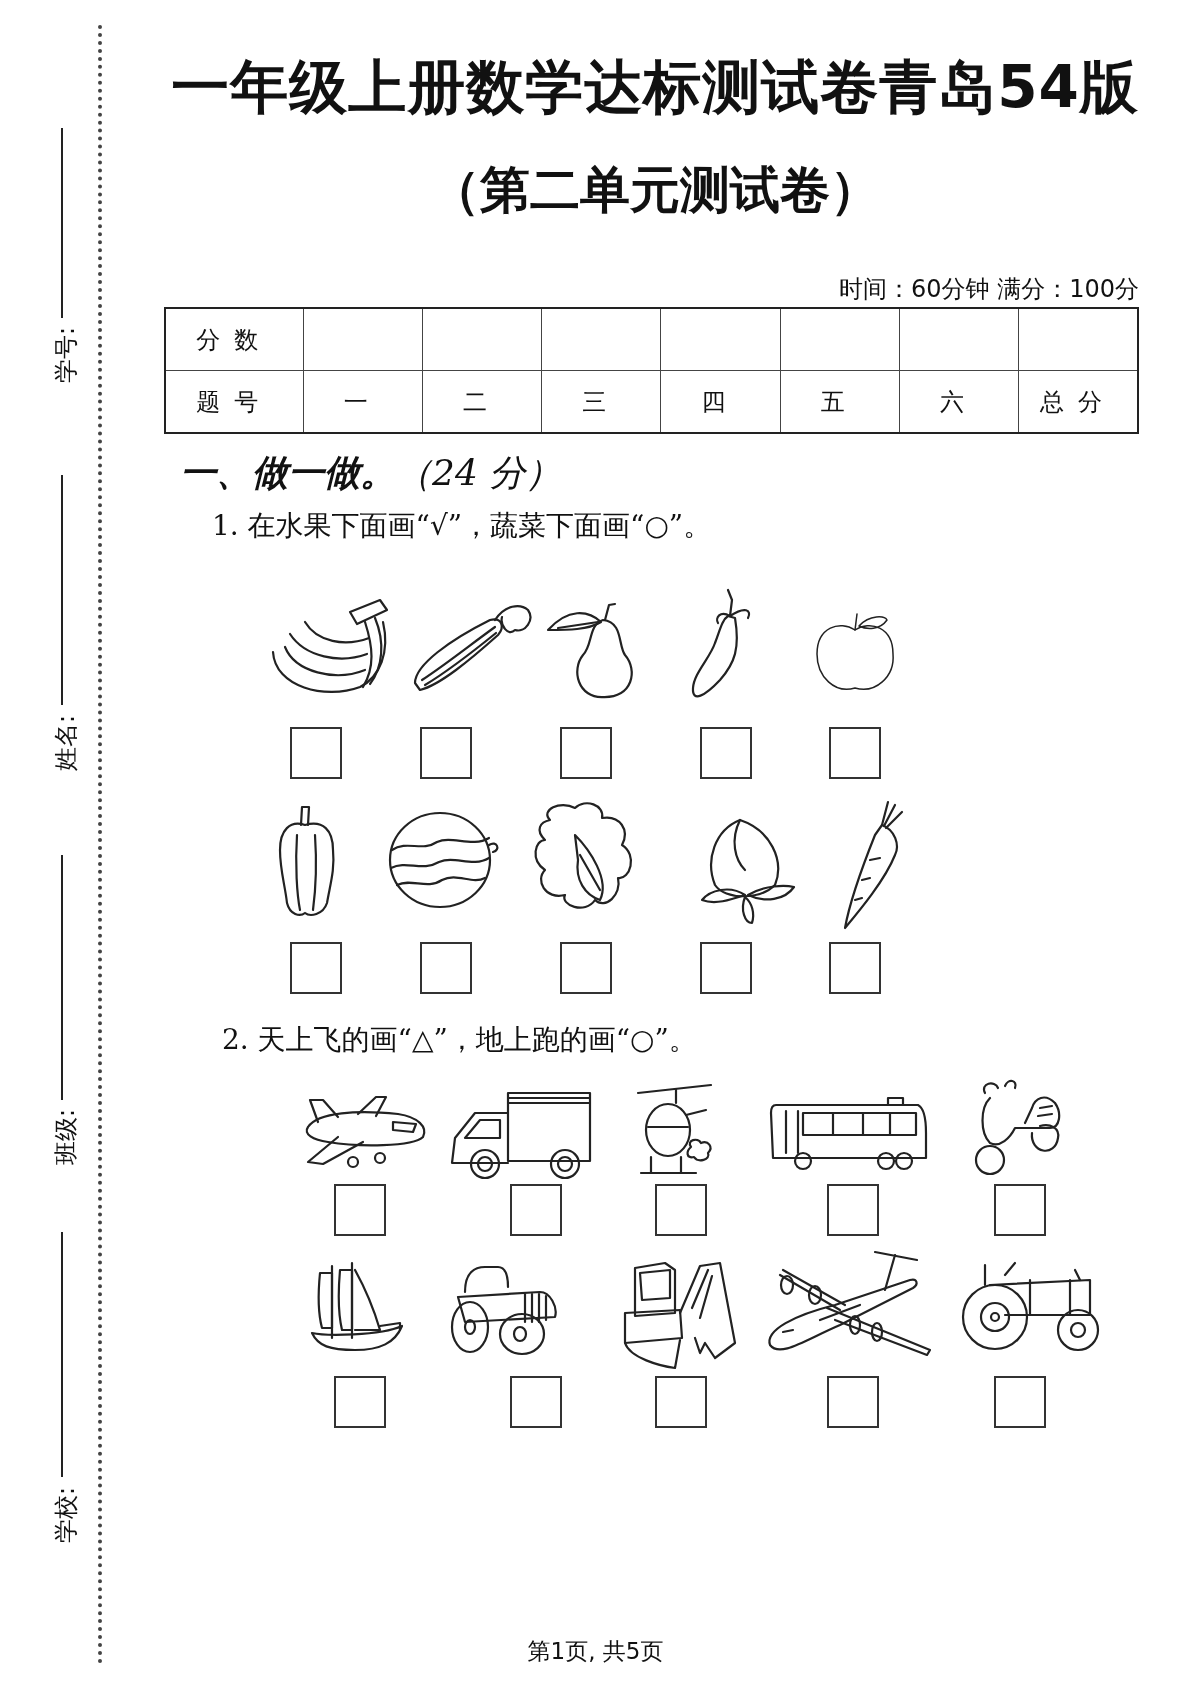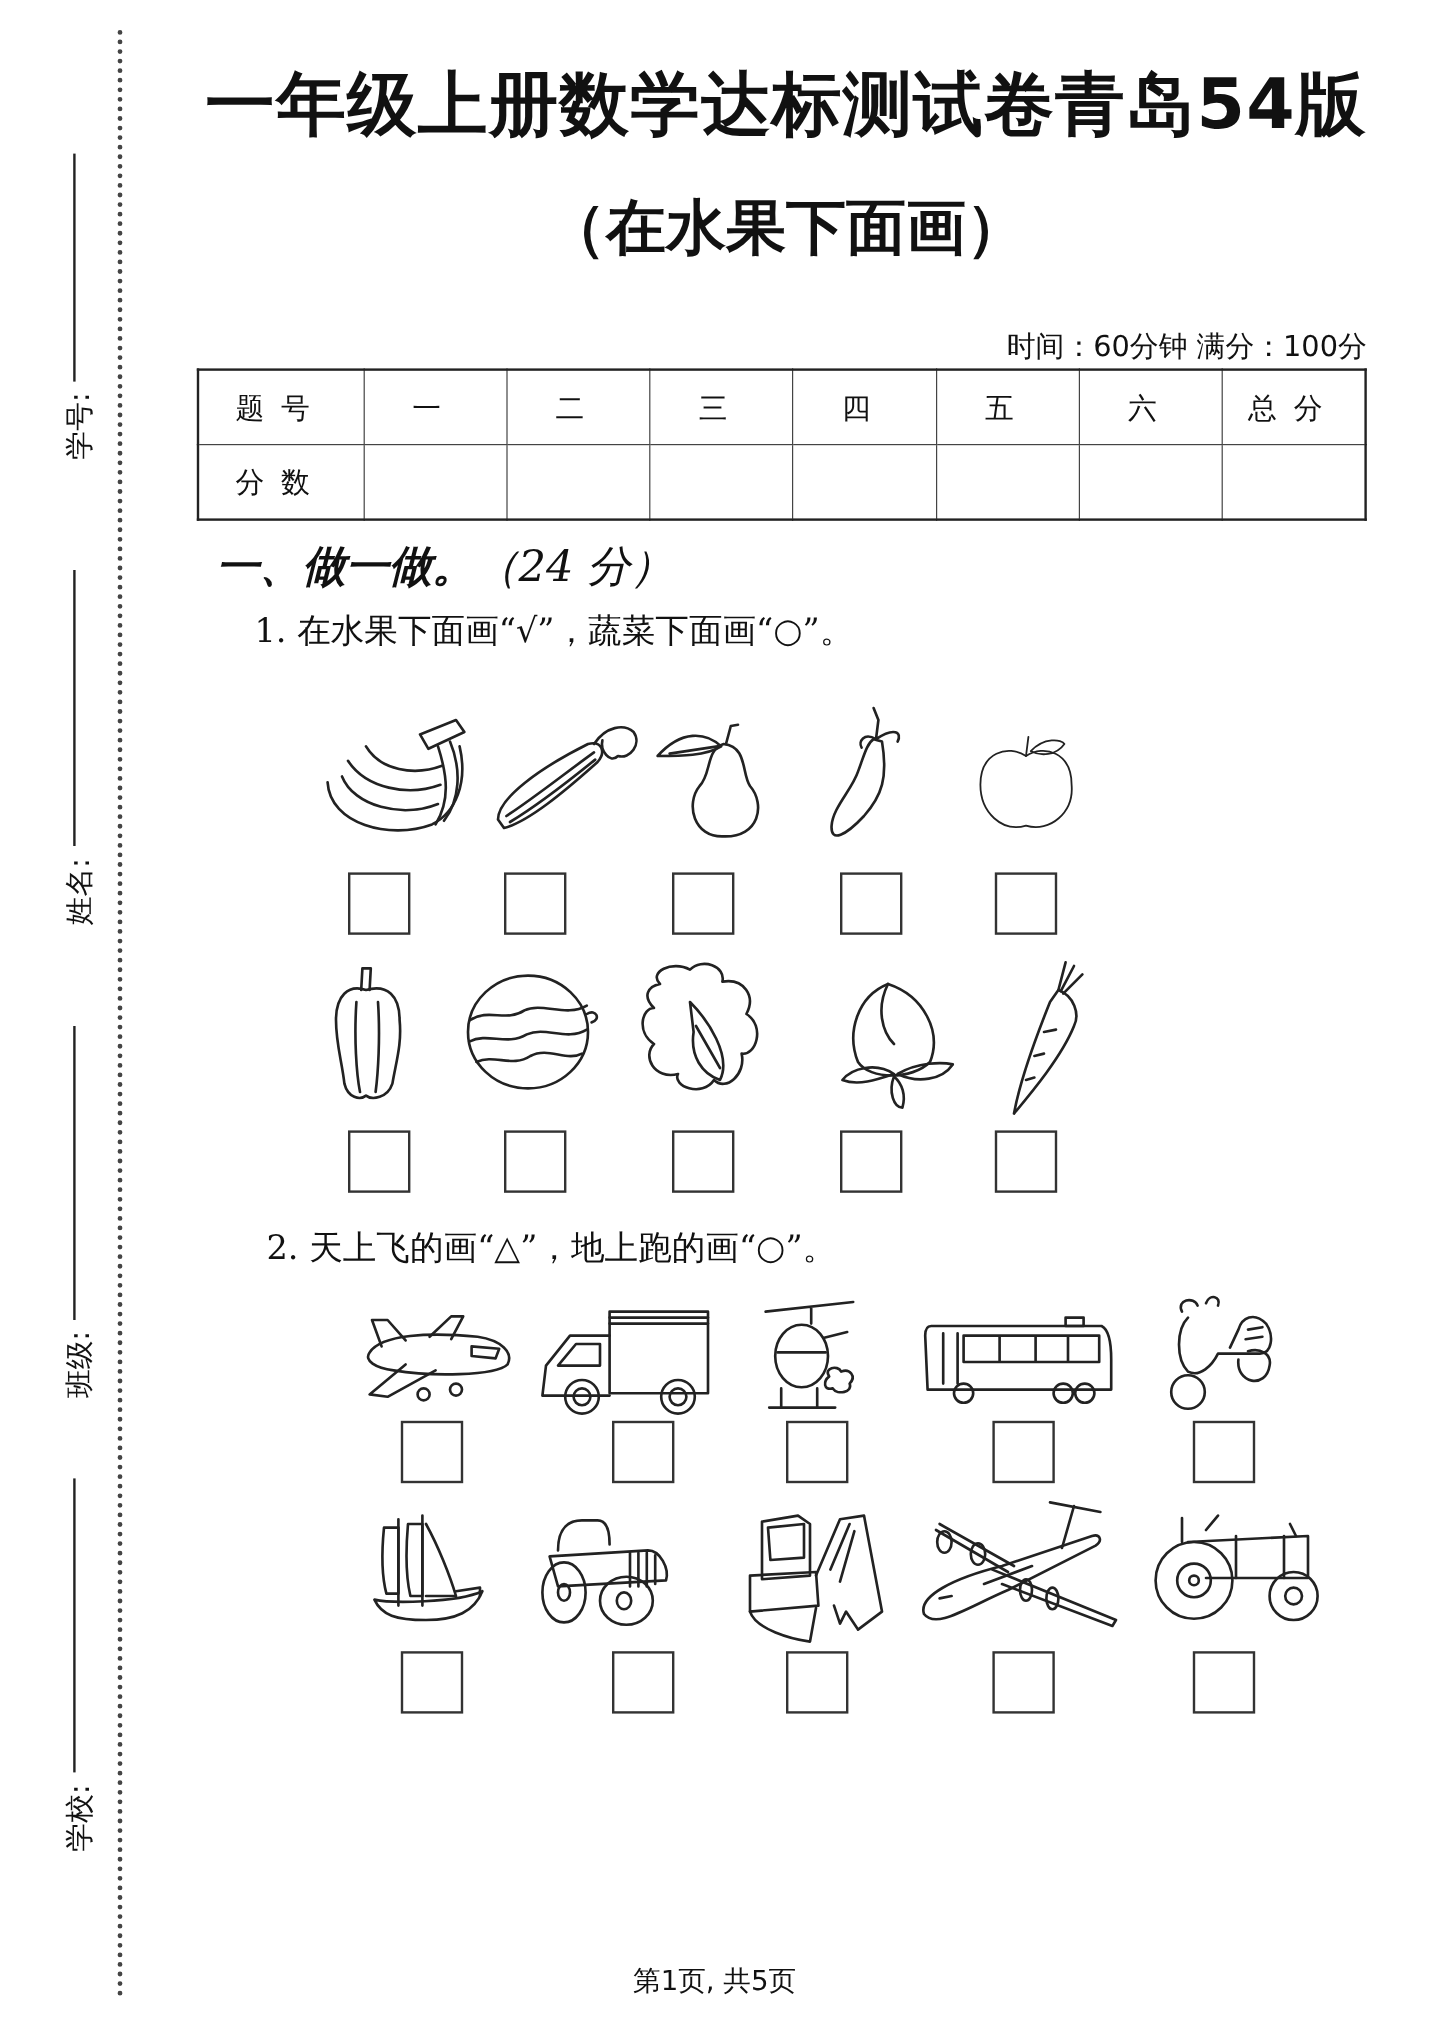--- a/index.html
+++ b/index.html
@@ -52,54 +52,54 @@
 <div class="blank-line" style="top:475px;height:230px;"></div>
 <div class="margin-label" style="top:728px;">姓名:</div>
 
 <div class="blank-line" style="top:855px;height:245px;"></div>
 <div class="margin-label" style="top:1122px;">班级:</div>
 
 <div class="blank-line" style="top:1232px;height:245px;"></div>
 <div class="margin-label" style="top:1500px;">学校:</div>
 
 <div class="title">一年级上册数学达标测试卷青岛54版</div>
-<div class="subtitle">（在水果下面画）</div>
+<div class="subtitle">（第二单元测试卷）</div>
 <div class="meta">时间：60分钟  满分：100分</div>
 
 <table class="score">
   <colgroup>
       <col class="first">
       <col>
       <col>
       <col>
       <col>
       <col>
       <col>
       <col>
     </colgroup>
   <tbody>
       <tr>
+    <td>分数</td>
+    <td></td>
+    <td></td>
+    <td></td>
+    <td></td>
+    <td></td>
+    <td></td>
+    <td></td>
+  </tr>
+  <tr>
     <td>题号</td>
     <td>一</td>
     <td>二</td>
     <td>三</td>
     <td>四</td>
     <td>五</td>
     <td>六</td>
     <td>总分</td>
-  </tr>
-  <tr>
-    <td>分数</td>
-    <td></td>
-    <td></td>
-    <td></td>
-    <td></td>
-    <td></td>
-    <td></td>
-    <td></td>
   </tr>
 </tbody>
   </table>
 
 <div class="section">
   <span>一、做一做。</span><span class="pts">（24 分）</span>
 </div>
 
 <div class="question" style="top:508px;">1. 在水果下面画“√”，蔬菜下面画“○”。</div>
 

